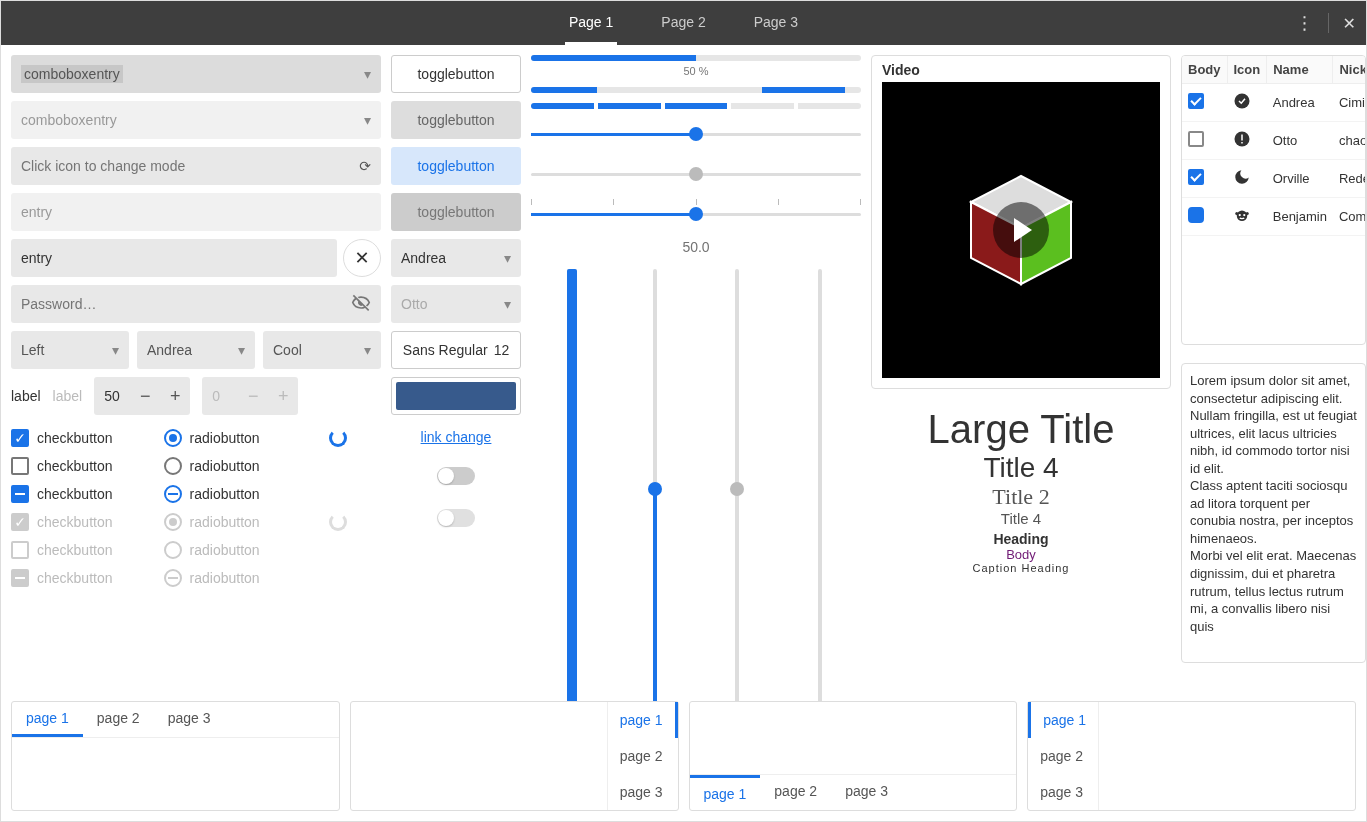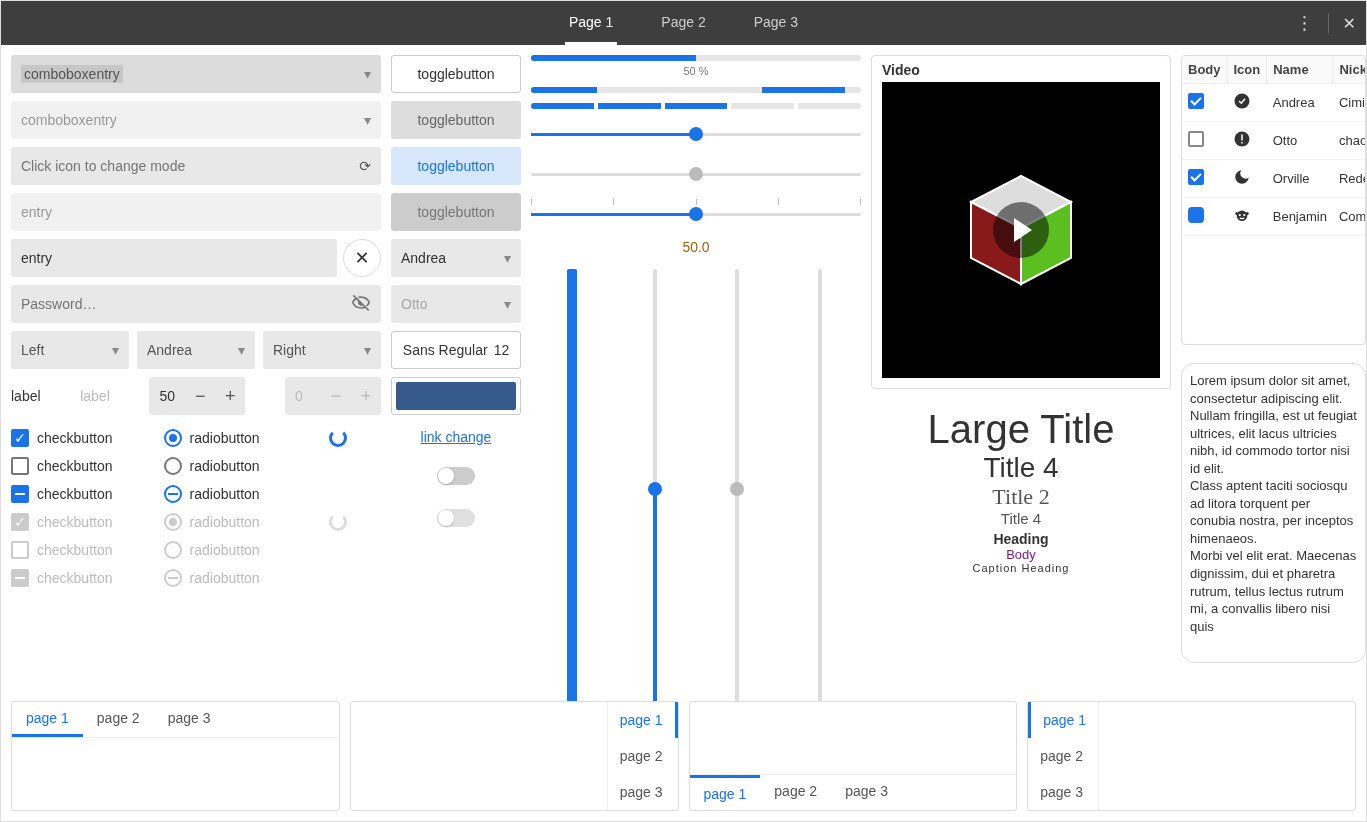--- a/index.html
+++ b/index.html
@@ -24,21 +24,21 @@
 .field .chev { margin-left: auto; color: #888; }
 .combo-main { background: #dcdcdc; }
 .combo-main .seltext { background:#c7c7c7; padding:1px 3px; }
 .field input { border:none; background:transparent; outline:none; width:100%; font-size:14px; color:#333; }
 .entry-x { display:flex; gap:6px; }
 .entry-x .field { flex:1; }
 .circle-btn { width:38px; height:38px; border-radius:50%; background:#fff; border:1px solid #ddd; display:flex; align-items:center; justify-content:center; font-size:18px; cursor:pointer; }
 .pw .eye { margin-left:auto; color:#777; }
 .triple { display:flex; gap:8px; }
 .triple .field { flex:1; }
-.row-lbl { display:flex; align-items:center; gap:12px;justify-content:space-between; }
+.row-lbl { display:flex; align-items:center; gap:12px; }
 .lbl-muted { color:#bbb; }
 .spin { display:flex; align-items:center; background:#e8e8e8; border-radius:3px; height:38px; }
 .spin .val { padding:0 10px; min-width:36px; }
 .spin .btn { width:30px; text-align:center; color:#555; font-size:18px; cursor:pointer; }
 .spin.dis .val, .spin.dis .btn { color:#bbb; }
 .checks { display:grid; grid-template-columns: 1.1fr 1.2fr 0.4fr; gap:10px 10px; margin-top:6px; }
 .chk, .rdo { display:flex; align-items:center; gap:8px; font-size:14px; color:#333; }
 .chk.dis, .rdo.dis { color:#bbb; }
 .box { width:18px; height:18px; border:2px solid #777; border-radius:2px; display:flex; align-items:center; justify-content:center; }
 .box.on { background:#1a73e8; border-color:#1a73e8; color:#fff; }
@@ -76,21 +76,21 @@
 
 .sliders { display:flex; flex-direction:column; gap:10px; }
 .hbar { height:6px; background:#e6e6e6; border-radius:3px; position:relative; overflow:hidden; }
 .hbar .fill { position:absolute; height:100%; background:#1a73e8; }
 .pct { text-align:center; font-size:11px; color:#777; margin-top:-6px; }
 .track { height:30px; position:relative; }
 .track .line { position:absolute; top:14px; left:0; right:0; height:3px; background:#ddd; border-radius:2px; }
 .track .line .prog { position:absolute; height:100%; background:#1a73e8; }
 .track .thumb { position:absolute; top:8px; width:14px; height:14px; background:#1a73e8; border-radius:50%; }
 .track .thumb.grey { background:#bbb; }
-.val-label { text-align:center; font-size:14px; color:#a16207; }
+.val-label { text-align:center; font-size:14px; color:#737373; }
 .vert-sliders { display:flex; justify-content:space-around; height:440px; margin-top:4px; position:relative; }
 .vslider { width:30px; position:relative; }
 .vslider .vline { position:absolute; left:13px; top:0; bottom:0; width:4px; background:#ddd; border-radius:2px; }
 .vslider .vprog { position:absolute; left:13px; bottom:0; width:4px; background:#1a73e8; border-radius:2px; }
 .vslider .vthumb { position:absolute; left:8px; width:14px; height:14px; background:#1a73e8; border-radius:50%; }
 .vslider .vthumb.grey { background:#bbb; }
 .vslider.thick .vline { width:10px; left:10px; }
 .vslider.thick .vprog { width:10px; left:10px; }
 
 
@@ -113,21 +113,21 @@
 
 
 .table-card { height:290px; overflow:hidden; }
 .tbl { width:100%; border-collapse:collapse; font-size:13px; }
 .tbl th { text-align:left; padding:6px 6px; border-bottom:1px solid #eee; border-right:1px solid #eee; color:#444; font-weight:600; background:#fafafa; }
 .tbl td { padding:8px 6px; border-bottom:1px solid #f3f3f3; }
 .cb { width:16px; height:16px; border:2px solid #888; border-radius:2px; display:inline-block; }
 .cb.on { background:#1a73e8; border-color:#1a73e8; position:relative; }
 .cb.on::after { content:""; position:absolute; left:3px; top:0px; width:4px; height:8px; border:solid #fff; border-width:0 2px 2px 0; transform:rotate(45deg); }
 .cb.rnd { border-radius:4px; background:#1a73e8; border-color:#1a73e8; }
-.text-card { margin-top:10px; padding:8px; font-size:13px; line-height:1.35; height:300px; overflow:hidden;border-radius:13px; }
+.text-card { margin-top:10px; padding:8px; font-size:13px; line-height:1.35; height:300px; overflow:hidden; }
 
 
 .bottom { height:120px; display:grid; grid-template-columns: 1fr 1fr 1fr 1fr; gap:10px; padding:0 10px 10px; }
 .nb { border:1px solid #ddd; border-radius:3px; background:#fff; position:relative; display:flex; }
 .nb .content { flex:1; }
 .nb-tabbar-top { display:flex; border-bottom:1px solid #eee; }
 .nb-tabbar-top .ntab { padding:8px 14px; color:#555; cursor:pointer; }
 .nb-tabbar-top .ntab.active { color:#1a73e8; border-bottom:3px solid #1a73e8; }
 .nb-tabbar-bottom { display:flex; border-top:1px solid #eee; position:absolute; bottom:0; left:0; }
 .nb-tabbar-bottom .ntab { padding:8px 14px; color:#555; }
@@ -193,21 +193,21 @@
       <div class="triple">
         <div class="field">
             <span>Left</span>
             <span class="chev">▾</span>
           </div>
         <div class="field">
             <span>Andrea</span>
             <span class="chev">▾</span>
           </div>
         <div class="field">
-            <span>Right</span>
+            <span>Cool</span>
             <span class="chev">▾</span>
           </div>
       </div>
       <div class="row-lbl">
         <span>label</span>
         <span class="lbl-muted">label</span>
         <div class="spin">
           <span class="val">50</span>
           <span class="btn">−</span>
           <span class="btn">+</span>

